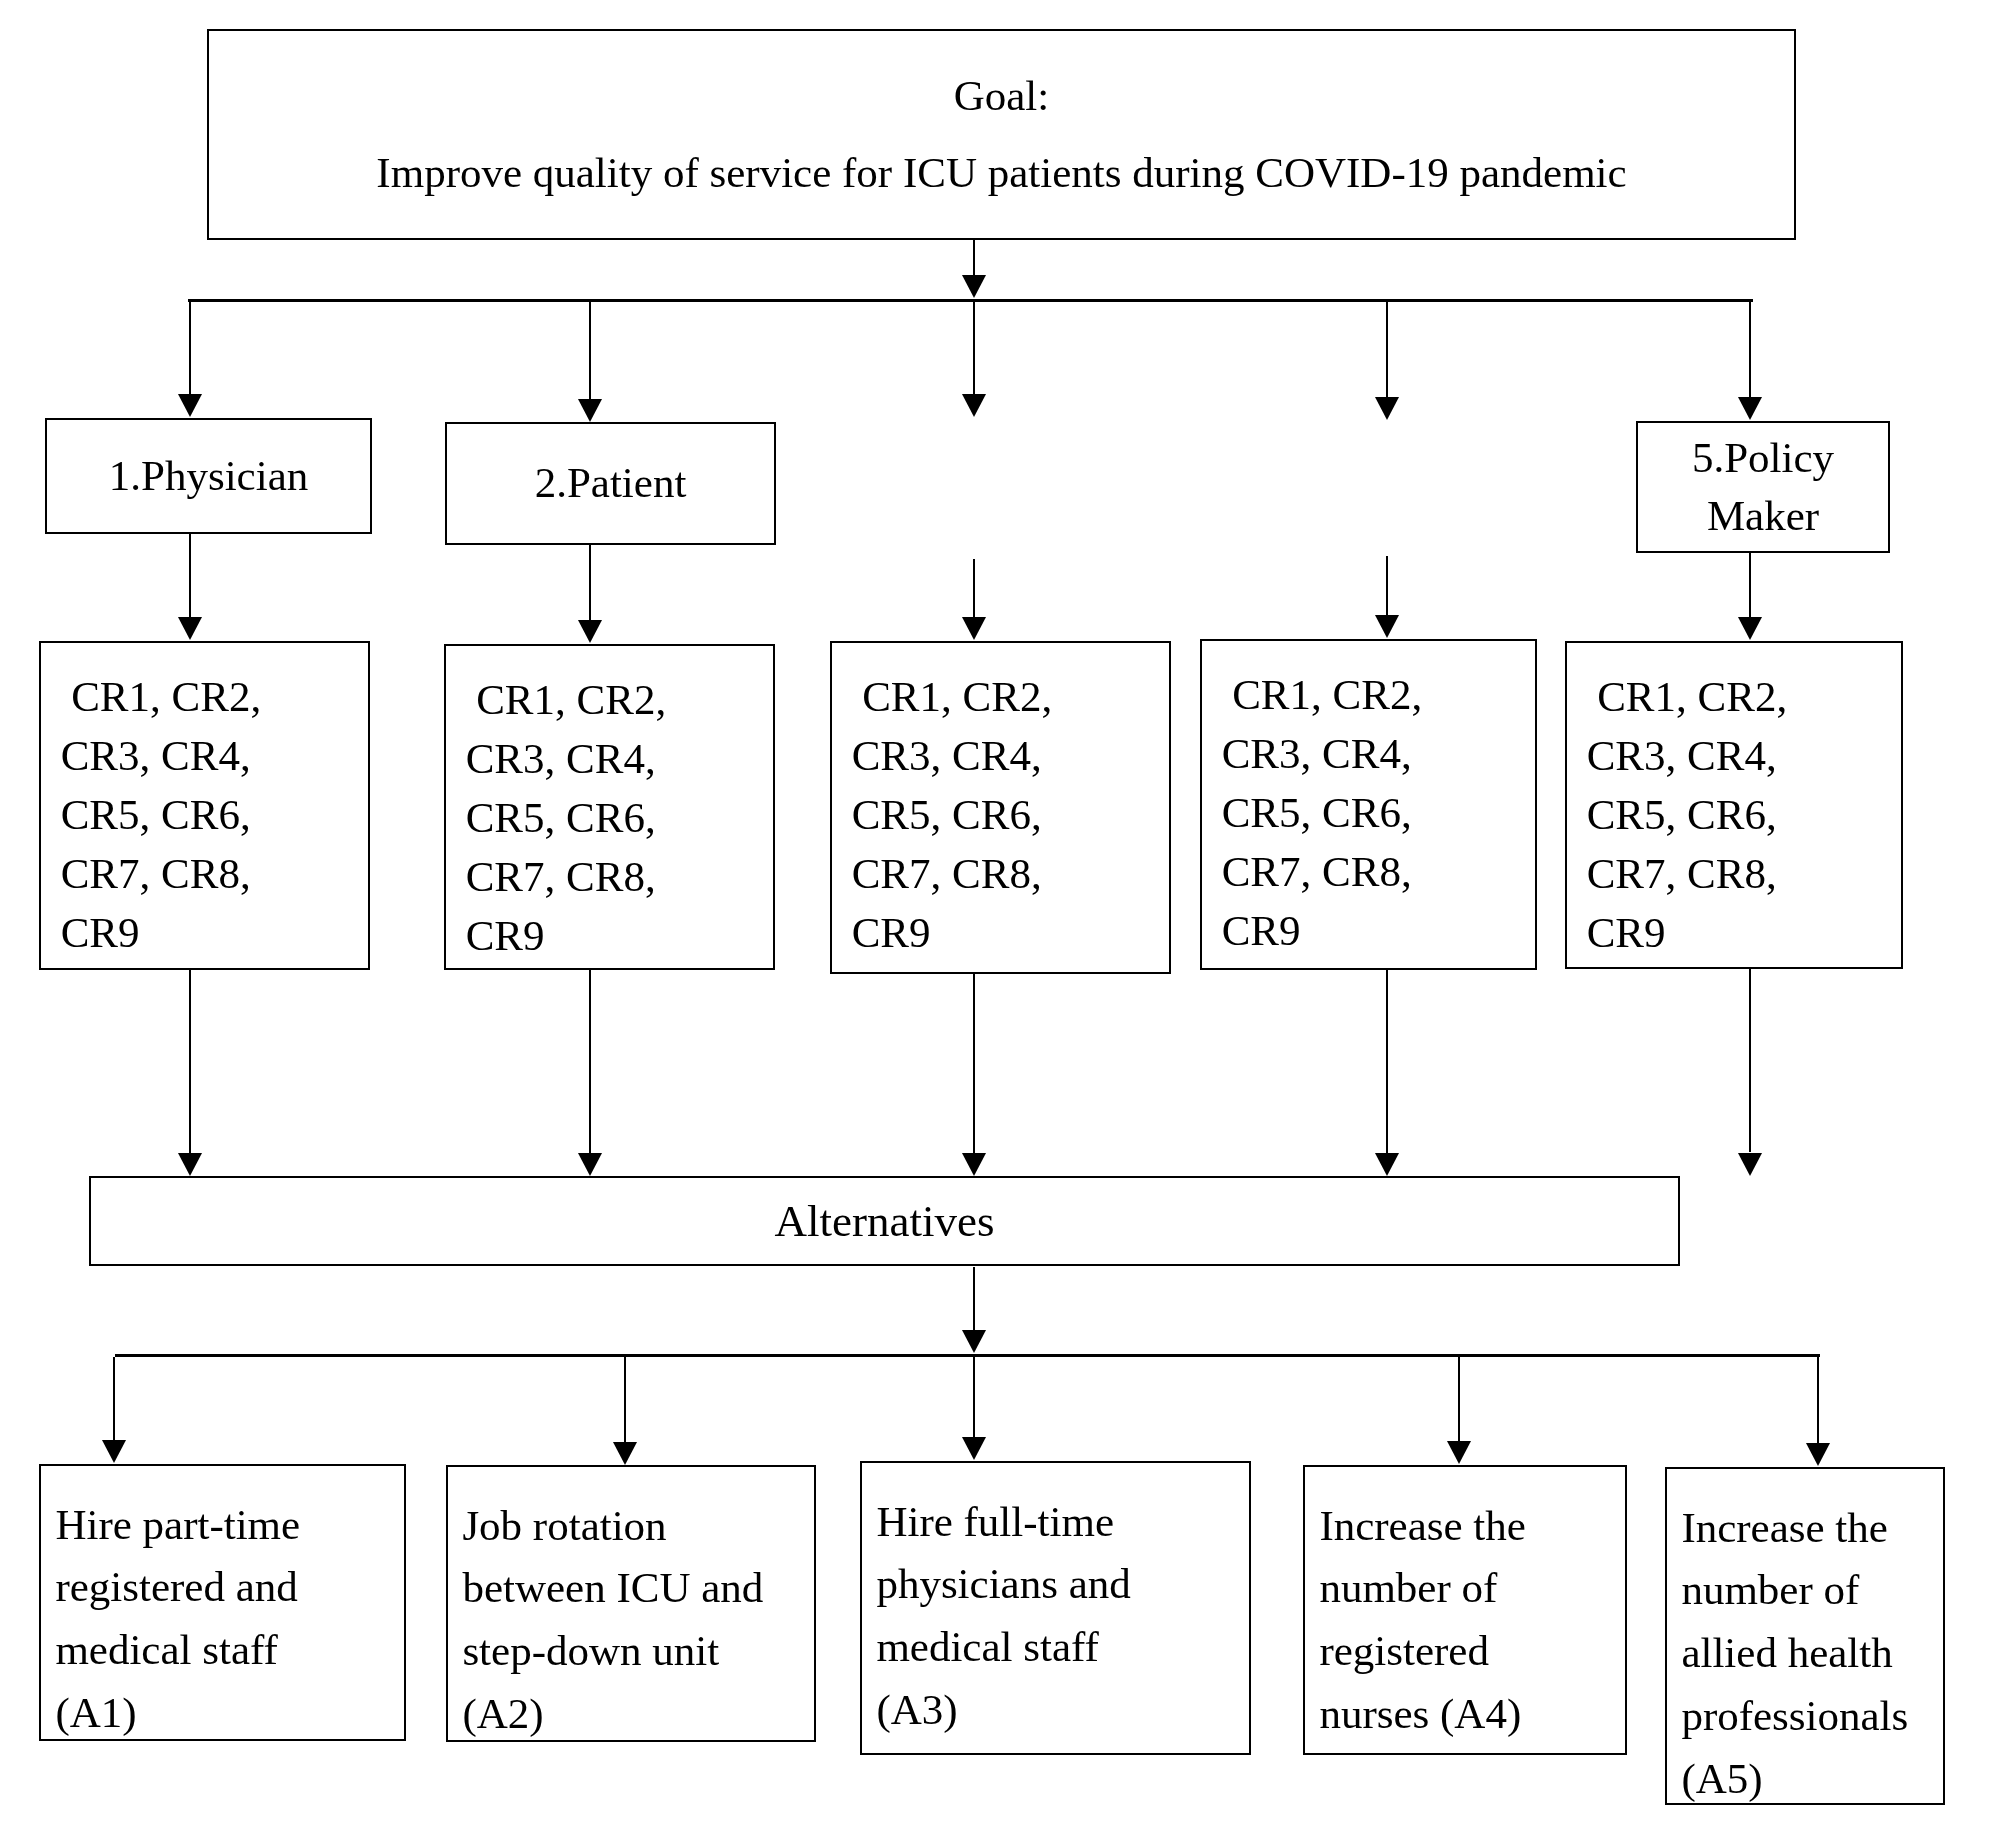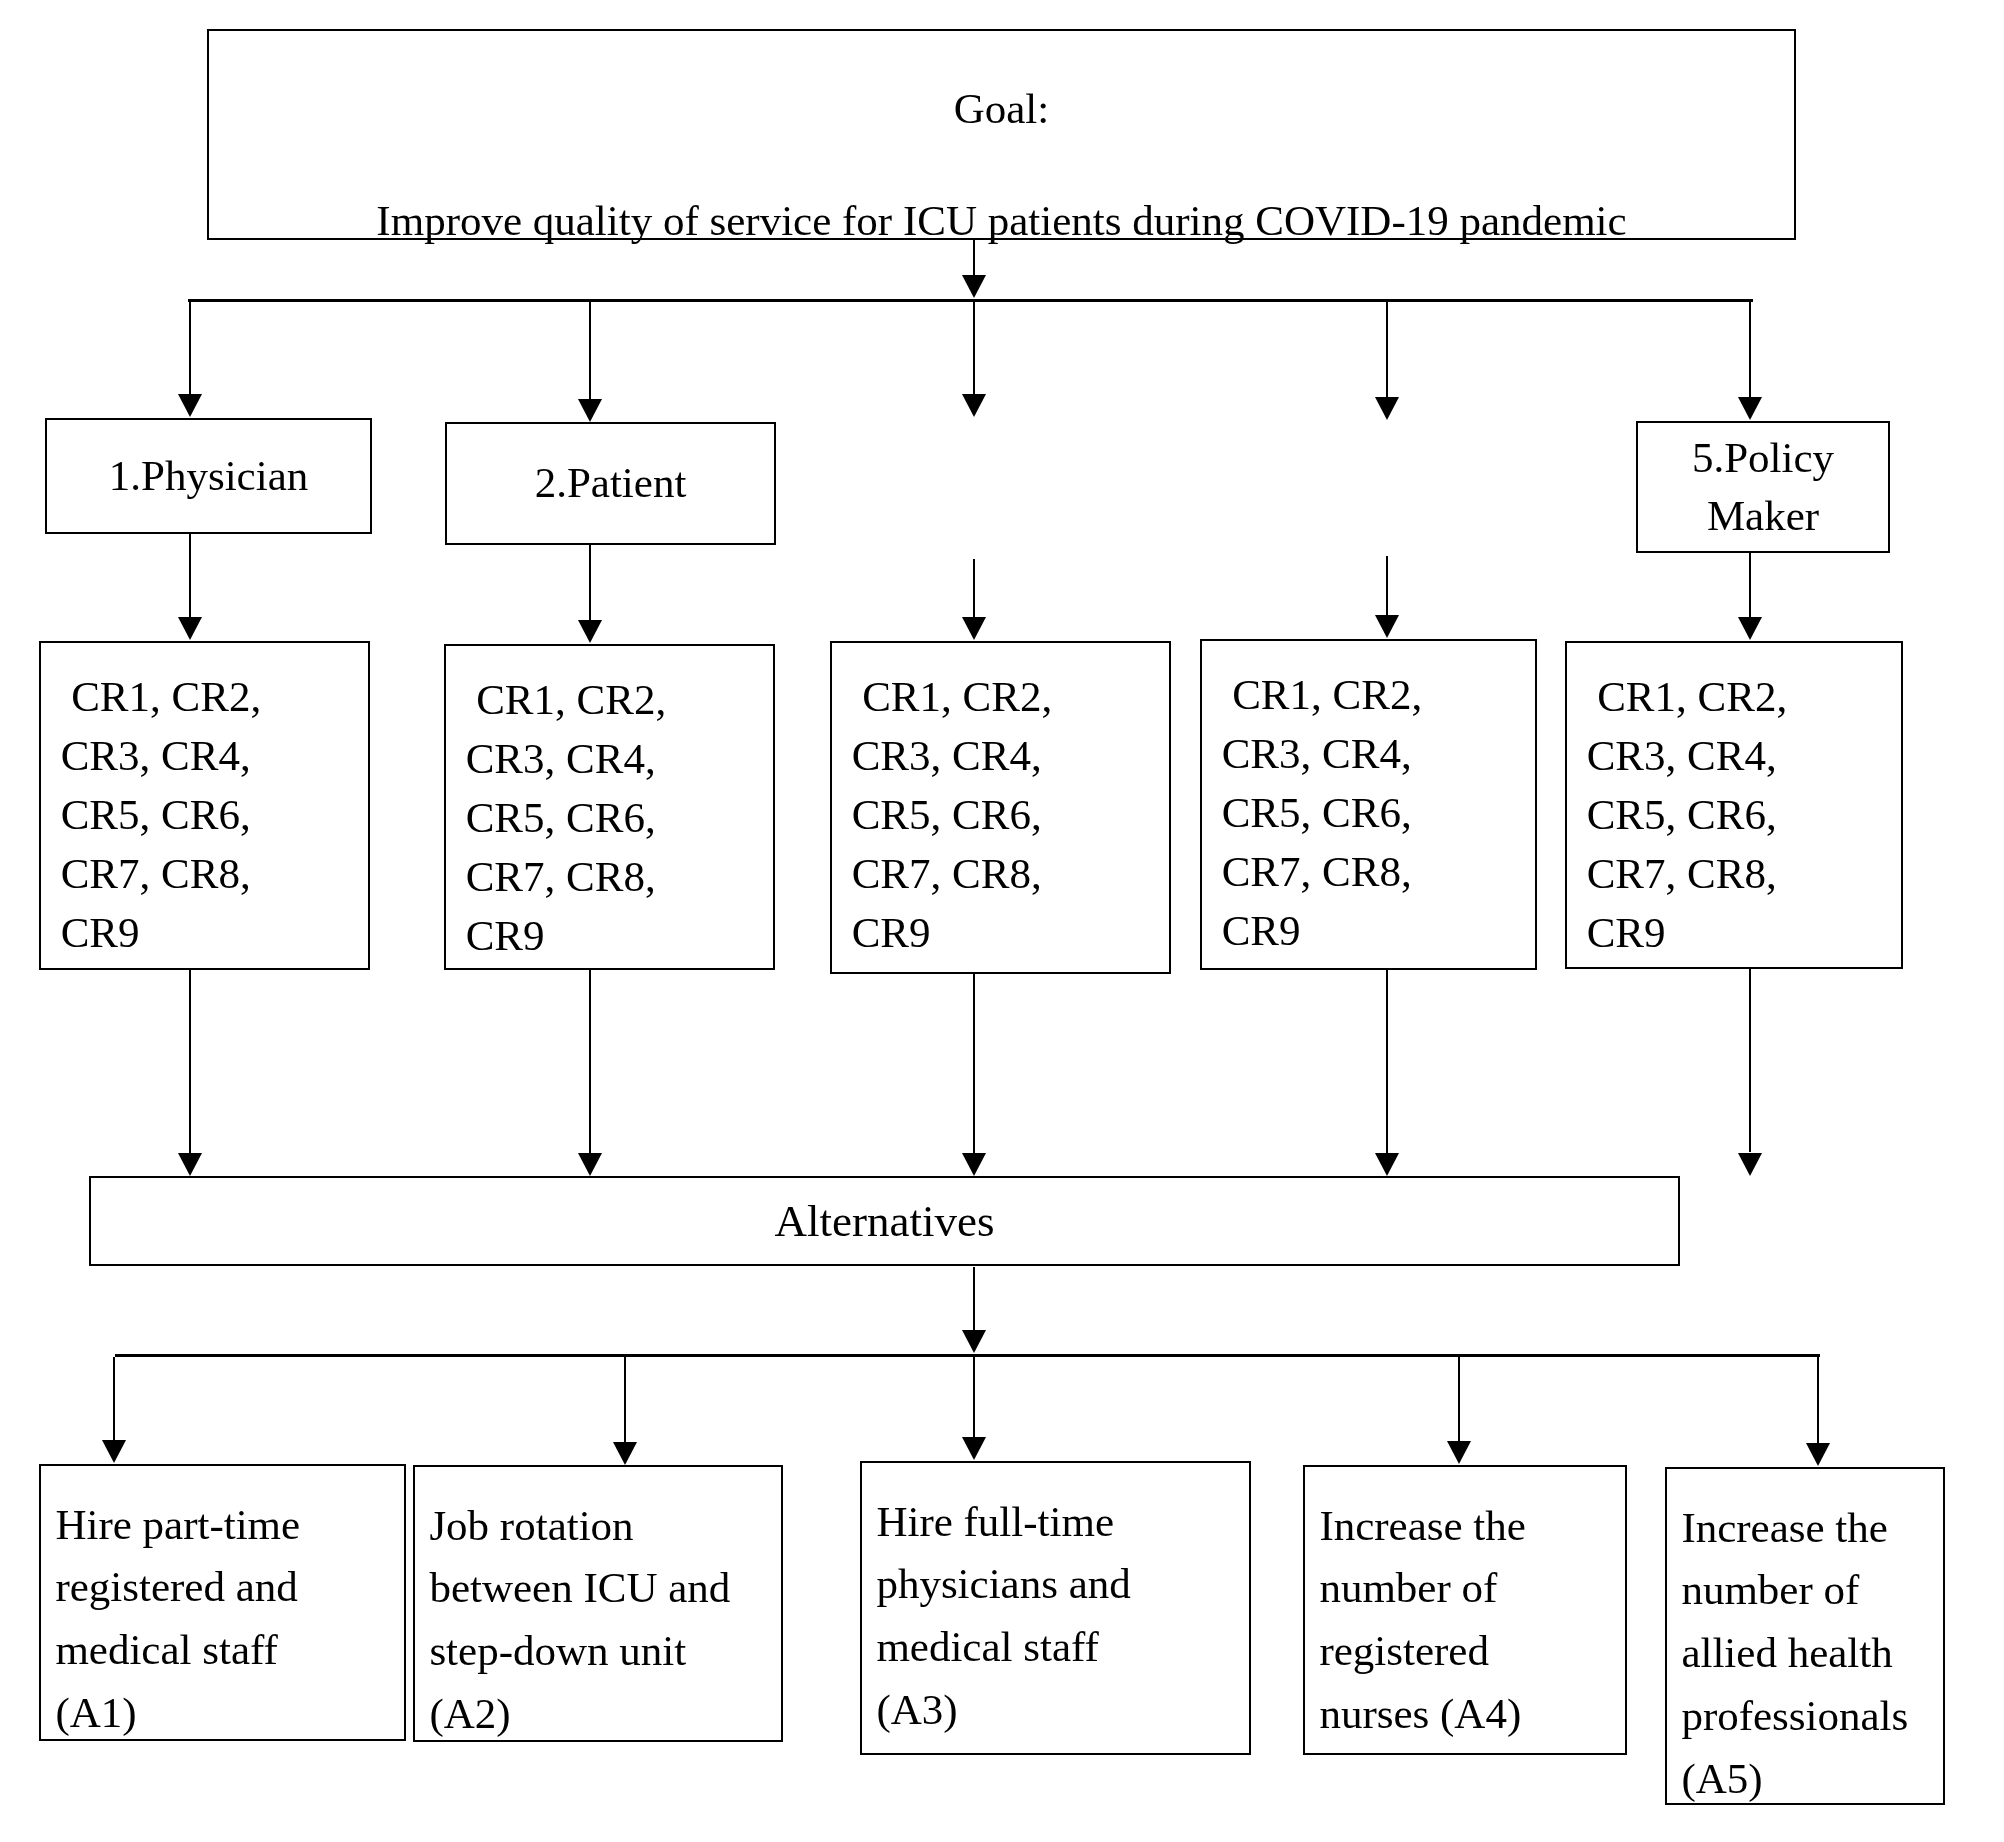--- a/index.html
+++ b/index.html
@@ -2,21 +2,21 @@
 <html style="font-size:10.5px"><head>
 <meta charset="utf-8">
 <style>
   html,body{margin:0;padding:0;background:#ffffff;}
   body{width:2005px;height:1843px;font-family:"Liberation Serif","DejaVu Serif",serif;color:#000;}
   #diagram{position:relative;width:2005px;height:1843px;background:#fff;overflow:hidden;}
 
   .box{position:absolute;box-sizing:border-box;border:2px solid #000;background:#fff;}
   .box.thick{border-width:2.6px;}
 
-  .goal-box{display:flex;flex-direction:column;align-items:center;padding-top:52px;gap:60px;}
+  .goal-box{display:flex;flex-direction:column;align-items:center;padding-top:39px;gap:25px;}
   .goal-title,.goal-desc{font-size:43px;line-height:1.2;text-align:center;white-space:pre-line;}
 
   .center-box{display:flex;align-items:center;justify-content:center;}
   .stake-label{font-size:43px;line-height:1.35;text-align:center;white-space:pre-line;font-family:Liberation Serif, serif;}
 
   .crit-text{display:block;font-size:43px;line-height:1.37;text-align:left;white-space:pre-line;
              padding:25px 9.8px 0 19.7px;text-indent:10.5px;}
 
   .alt-header-label{font-size:45px;line-height:1.2;text-align:center;}
 
@@ -141,21 +141,21 @@
   <div class="arrow" style="left:1447px;top:1441px;"></div>
   <div class="vline" style="left:1817px;top:1357px;height:87px;"></div>
   <div class="arrow" style="left:1806px;top:1443px;"></div>
 
   <div class="box" style="left:39px;top:1464px;width:367px;height:277px;">
     <span class="alt-text">Hire part-time
 registered and
 medical staff
 (A1)</span>
   </div>
-  <div class="box" style="left:413px;top:1465px;width:370px;height:277px;">
+  <div class="box" style="left:446px;top:1465px;width:370px;height:277px;">
     <span class="alt-text">Job rotation
 between ICU and
 step-down unit
 (A2)</span>
   </div>
   <div class="box" style="left:860px;top:1461px;width:391px;height:294px;">
     <span class="alt-text">Hire full-time
 physicians and
 medical staff
 (A3)</span>

